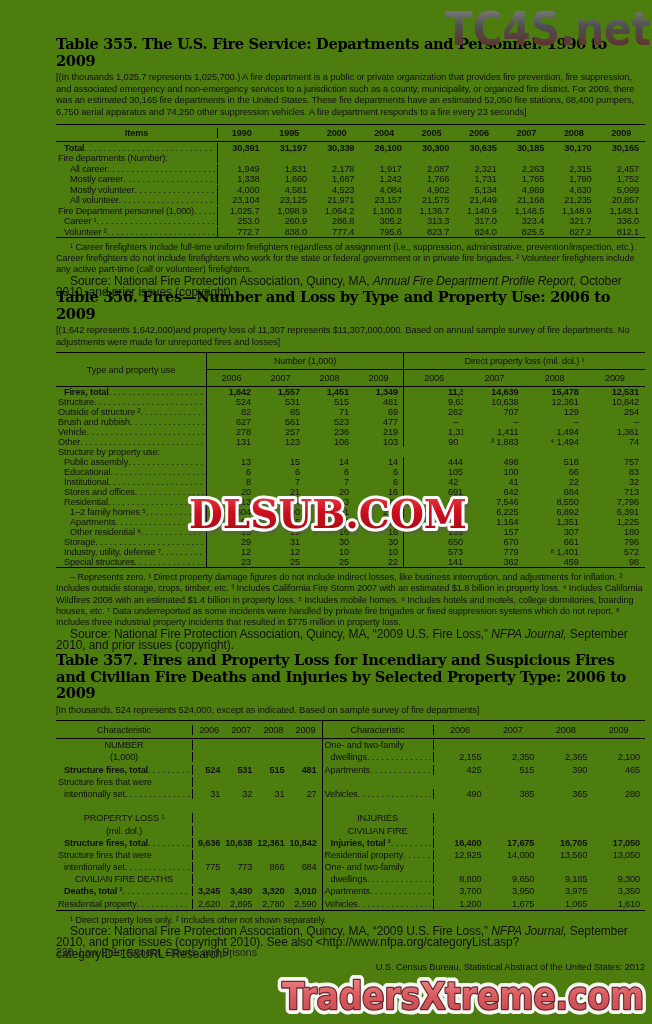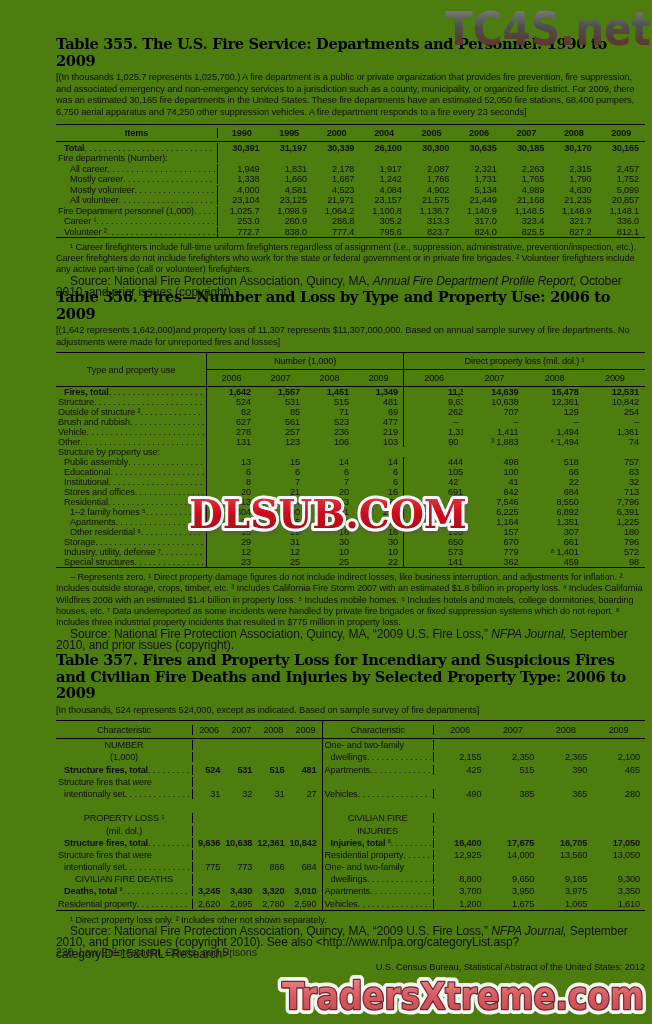--- a/index.html
+++ b/index.html
@@ -700,28 +700,28 @@
               <div class="cell num">280</div>
             </div>
             <div class="trow">
               <div class="cell lab"></div>
               <div class="cell num"></div>
               <div class="cell num"></div>
               <div class="cell num"></div>
               <div class="cell num"></div>
             </div>
             <div class="trow">
+              <div class="cell lab secLab">INJURIES</div>
+              <div class="cell num"></div>
+              <div class="cell num"></div>
+              <div class="cell num"></div>
+              <div class="cell num"></div>
+            </div>
+            <div class="trow">
               <div class="cell lab secLab">CIVILIAN FIRE</div>
-              <div class="cell num"></div>
-              <div class="cell num"></div>
-              <div class="cell num"></div>
-              <div class="cell num"></div>
-            </div>
-            <div class="trow">
-              <div class="cell lab secLab">INJURIES</div>
               <div class="cell num"></div>
               <div class="cell num"></div>
               <div class="cell num"></div>
               <div class="cell num"></div>
             </div>
             <div class="trow">
               <div class="cell lab i1 b">
                 <span class="lbl">Injuries, total ²</span>
                 <span class="lead"></span>
               </div>

